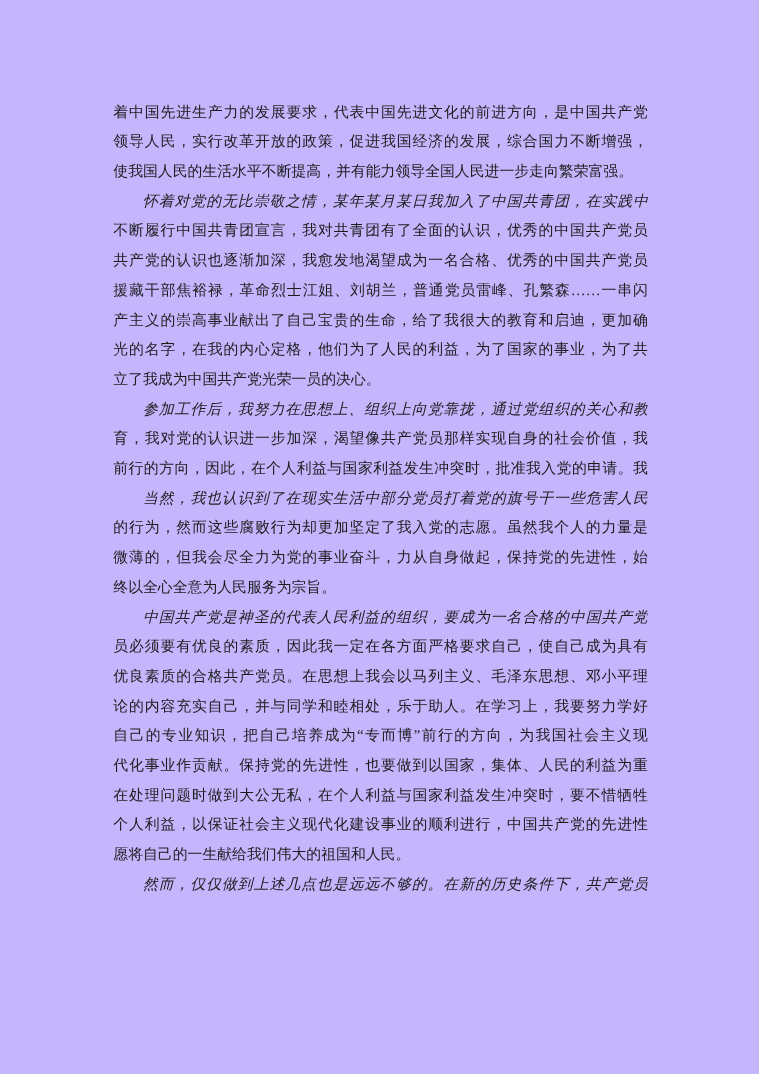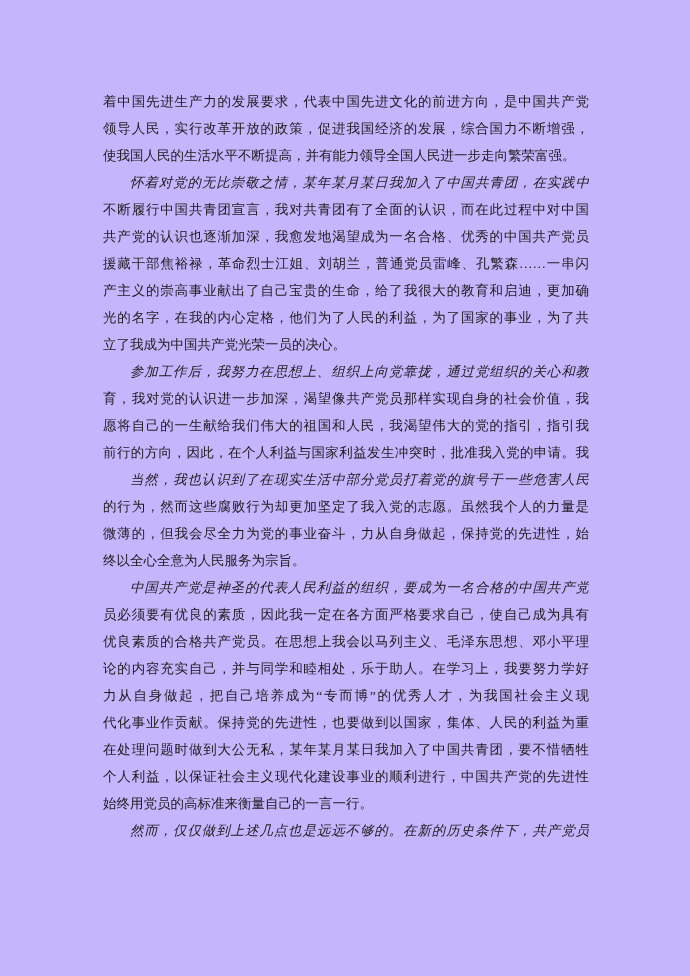--- a/index.html
+++ b/index.html
@@ -42,38 +42,37 @@
 </style>
 </head>
 <body>
 
 <div class="page">
   <div class="text-block">
     <div class="line">着中国先进生产力的发展要求，代表中国先进文化的前进方向，是中国共产党</div>
     <div class="line">领导人民，实行改革开放的政策，促进我国经济的发展，综合国力不断增强，</div>
     <div class="line end">使我国人民的生活水平不断提高，并有能力领导全国人民进一步走向繁荣富强。</div>
     <div class="line indent">怀着对党的无比崇敬之情，某年某月某日我加入了中国共青团，在实践中</div>
-    <div class="line">不断履行中国共青团宣言，我对共青团有了全面的认识，而在此过程中对中国</div>
+    <div class="line">不断履行中国共青团宣言，我对共青团有了全面的认识，优秀的中国共产党员</div>
     <div class="line">共产党的认识也逐渐加深，我愈发地渴望成为一名合格、优秀的中国共产党员</div>
     <div class="line">援藏干部焦裕禄，革命烈士江姐、刘胡兰，普通党员雷峰、孔繁森……一串闪</div>
     <div class="line">产主义的崇高事业献出了自己宝贵的生命，给了我很大的教育和启迪，更加确</div>
     <div class="line">光的名字，在我的内心定格，他们为了人民的利益，为了国家的事业，为了共</div>
     <div class="line end">立了我成为中国共产党光荣一员的决心。</div>
     <div class="line indent">参加工作后，我努力在思想上、组织上向党靠拢，通过党组织的关心和教</div>
     <div class="line">育，我对党的认识进一步加深，渴望像共产党员那样实现自身的社会价值，我</div>
-    <div class="line">愿将自己的一生献给我们伟大的祖国和人民，我渴望伟大的党的指引，指引我</div>
     <div class="line">前行的方向，因此，在个人利益与国家利益发生冲突时，批准我入党的申请。我</div>
     <div class="line indent">当然，我也认识到了在现实生活中部分党员打着党的旗号干一些危害人民</div>
     <div class="line">的行为，然而这些腐败行为却更加坚定了我入党的志愿。虽然我个人的力量是</div>
     <div class="line">微薄的，但我会尽全力为党的事业奋斗，力从自身做起，保持党的先进性，始</div>
     <div class="line end">终以全心全意为人民服务为宗旨。</div>
     <div class="line indent">中国共产党是神圣的代表人民利益的组织，要成为一名合格的中国共产党</div>
     <div class="line">员必须要有优良的素质，因此我一定在各方面严格要求自己，使自己成为具有</div>
     <div class="line">优良素质的合格共产党员。在思想上我会以马列主义、毛泽东思想、邓小平理</div>
     <div class="line">论的内容充实自己，并与同学和睦相处，乐于助人。在学习上，我要努力学好</div>
-    <div class="line">力从自身做起，把自己培养成为“专而博”的优秀人才，为我国社会主义现</div>
+    <div class="line">自己的专业知识，把自己培养成为“专而博”前行的方向，为我国社会主义现</div>
     <div class="line">代化事业作贡献。保持党的先进性，也要做到以国家，集体、人民的利益为重</div>
-    <div class="line">在处理问题时做到大公无私，某年某月某日我加入了中国共青团，要不惜牺牲</div>
+    <div class="line">在处理问题时做到大公无私，在个人利益与国家利益发生冲突时，要不惜牺牲</div>
     <div class="line">个人利益，以保证社会主义现代化建设事业的顺利进行，中国共产党的先进性</div>
-    <div class="line end">始终用党员的高标准来衡量自己的一言一行。</div>
+    <div class="line end">愿将自己的一生献给我们伟大的祖国和人民。</div>
     <div class="line indent">然而，仅仅做到上述几点也是远远不够的。在新的历史条件下，共产党员</div>
   </div>
 </div>
 
 </body></html>

